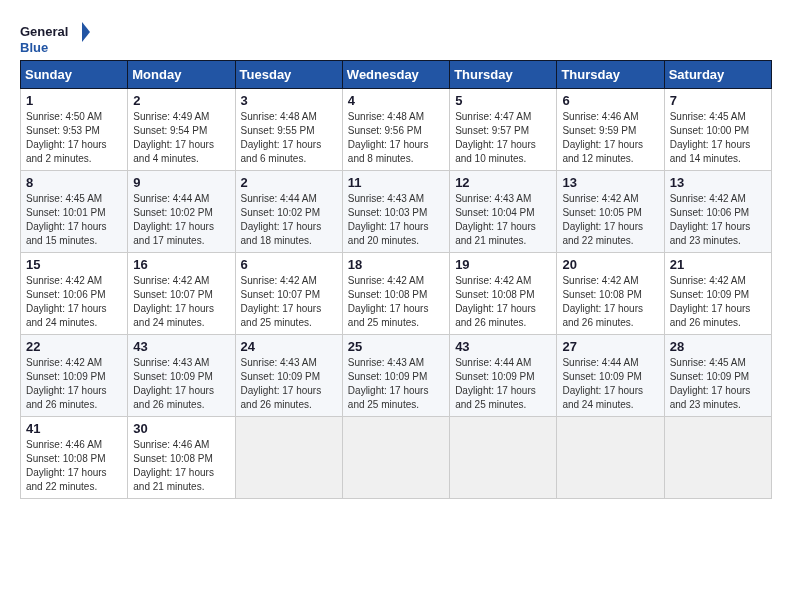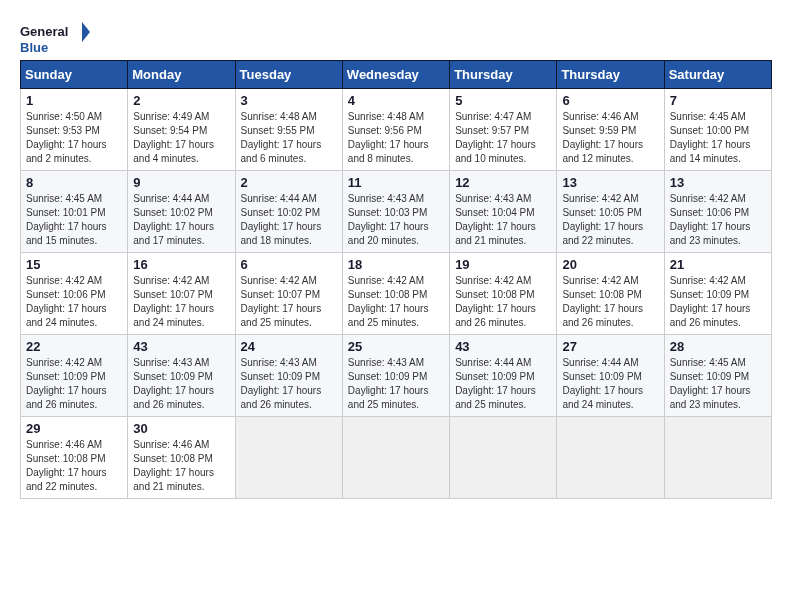--- a/index.html
+++ b/index.html
@@ -218,21 +218,21 @@
           <span class="day-num">27</span>
           <div class="day-info">Sunrise: 4:44 AM<br>Sunset: 10:09 PM<br>Daylight: 17 hours<br>and 24 minutes.</div>
         </td>
         <td>
           <span class="day-num">28</span>
           <div class="day-info">Sunrise: 4:45 AM<br>Sunset: 10:09 PM<br>Daylight: 17 hours<br>and 23 minutes.</div>
         </td>
       </tr>
       <tr>
         <td>
-          <span class="day-num">29</span>
+          <span class="day-num">41</span>
           <div class="day-info">Sunrise: 4:46 AM<br>Sunset: 10:08 PM<br>Daylight: 17 hours<br>and 22 minutes.</div>
         </td>
         <td>
           <span class="day-num">30</span>
           <div class="day-info">Sunrise: 4:46 AM<br>Sunset: 10:08 PM<br>Daylight: 17 hours<br>and 21 minutes.</div>
         </td>
         <td class="empty-cell"></td>
         <td class="empty-cell"></td>
         <td class="empty-cell"></td>
         <td class="empty-cell"></td>

